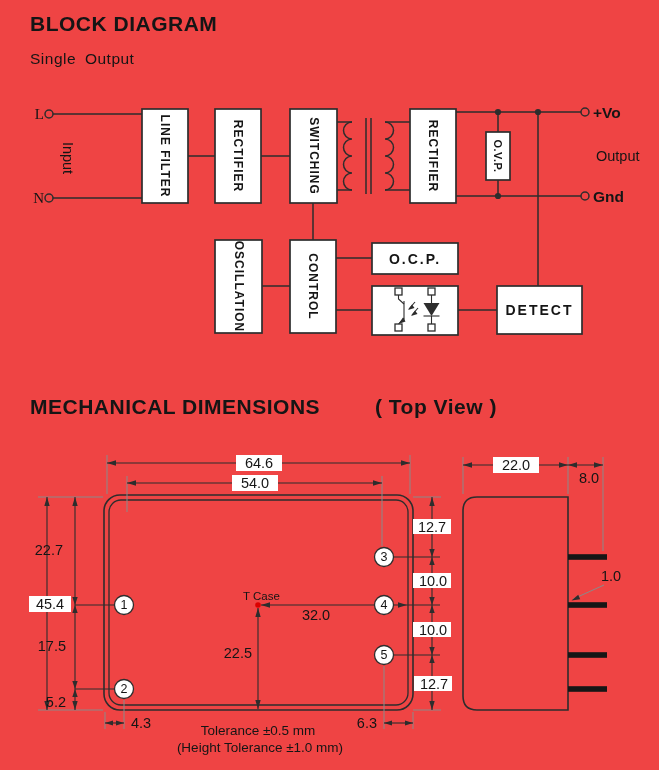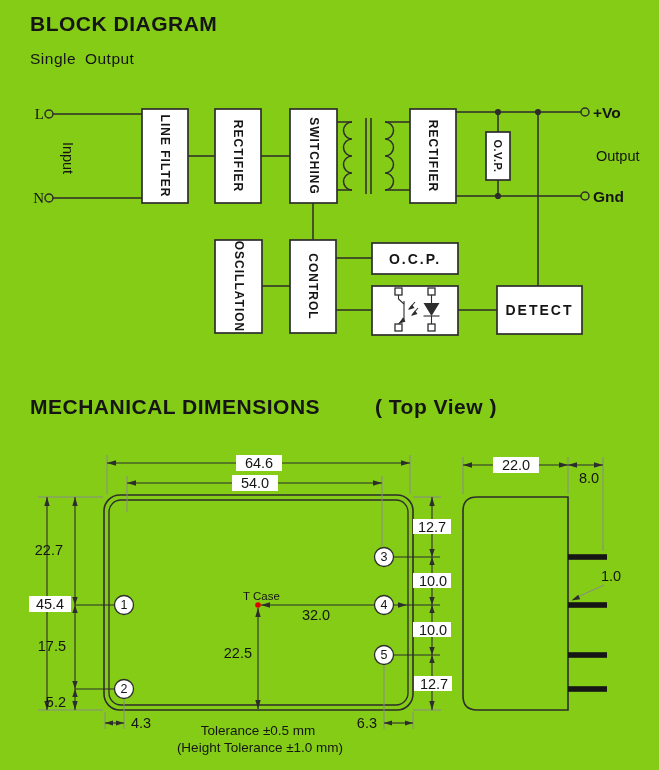--- a/index.html
+++ b/index.html
@@ -1,16 +1,16 @@
 <!DOCTYPE html>
 <html><head>
 <meta charset="utf-8">
 <style>
   html,body{margin:0;padding:0;background:#ffffff;}
-  .page{position:relative;width:659px;height:770px;background:#84cc16;overflow:hidden;}
+  .page{position:relative;width:659px;height:770px;background:#ef4444;overflow:hidden;}
   svg{position:absolute;left:0;top:0;}
   text{font-family:"Liberation Sans", sans-serif;fill:#151515;}
   .serif{font-family:"Liberation Serif", serif;}
   .h1{font-size:21px;font-weight:bold;letter-spacing:.5px;}
   .h2{font-size:15.5px;letter-spacing:.5px;word-spacing:4px;}
   .blk{font-size:12px;font-weight:bold;letter-spacing:1px;}
   .blksm{font-size:11px;font-weight:bold;letter-spacing:.5px;}
   .hblk{font-size:14px;font-weight:bold;letter-spacing:2px;}
   .term{font-size:15px;}
   .io{font-size:15.5px;font-weight:bold;}

